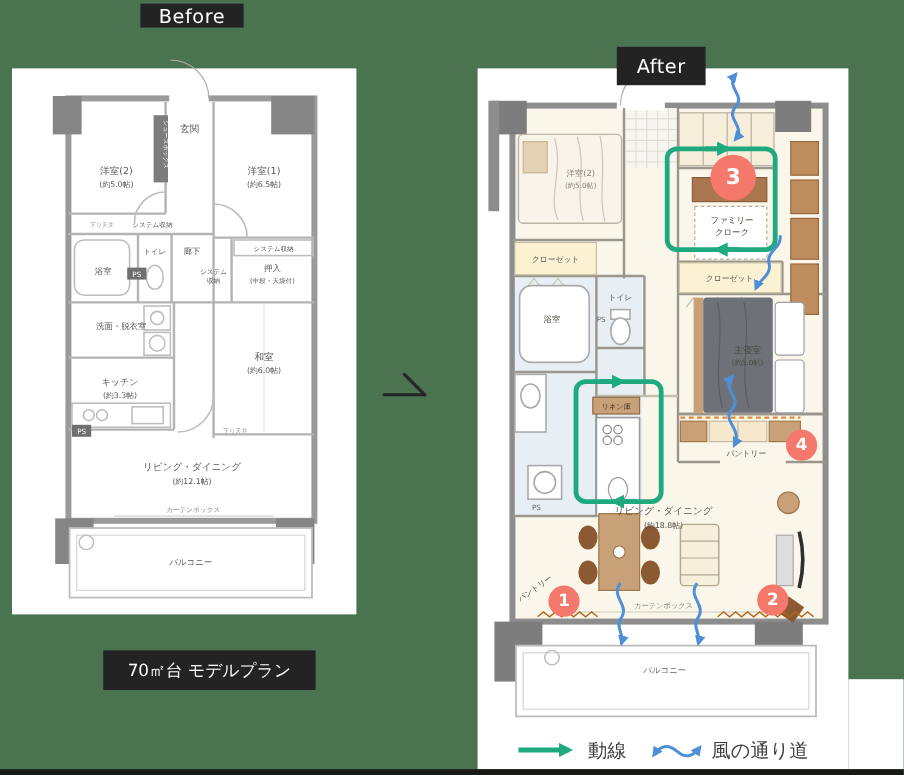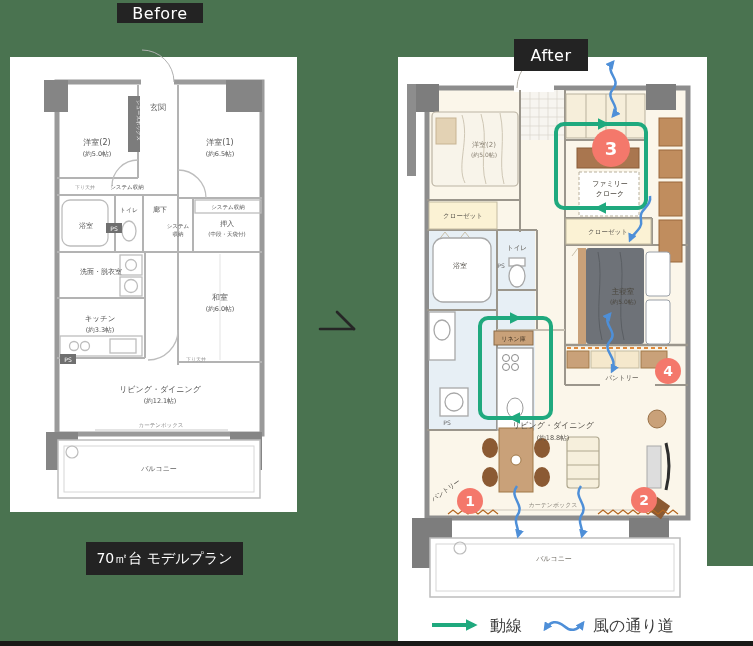--- a/index.html
+++ b/index.html
@@ -344,14 +344,14 @@
       <line x1="432" y1="625" x2="474" y2="625" stroke="#1FA97E" stroke-width="4" marker-end="url(#gArr)"></line>
       <text x="490" y="631" font-size="16" fill="#3c3c3c">動線</text>
       <path d="M545,629 q8,-12 19,-3 q10,9 19,-3" fill="none" stroke="#4E8FD8" stroke-width="2.5" marker-start="url(#bArr)" marker-end="url(#bArr)"></path>
       <text x="593" y="631" font-size="16" fill="#3c3c3c">風の通り道</text>
     </g>
   </g>
 </svg>
 
 <div class="tab" style="left:117px;top:3px;width:86px;height:20px;">Before</div>
 <div class="tab" style="left:514px;top:3px;width:74px;height:32px;margin-top:36px;">After</div>
-<div class="caption" style="left:86px;top:542px;width:157px;height:33px;">70㎡台 モデルプラン</div>
+<div class="caption" style="left:86px;top:542px;width:177px;height:33px;">70㎡台 モデルプラン</div>
 <div class="footer-strip"></div>
 
 </body></html>

